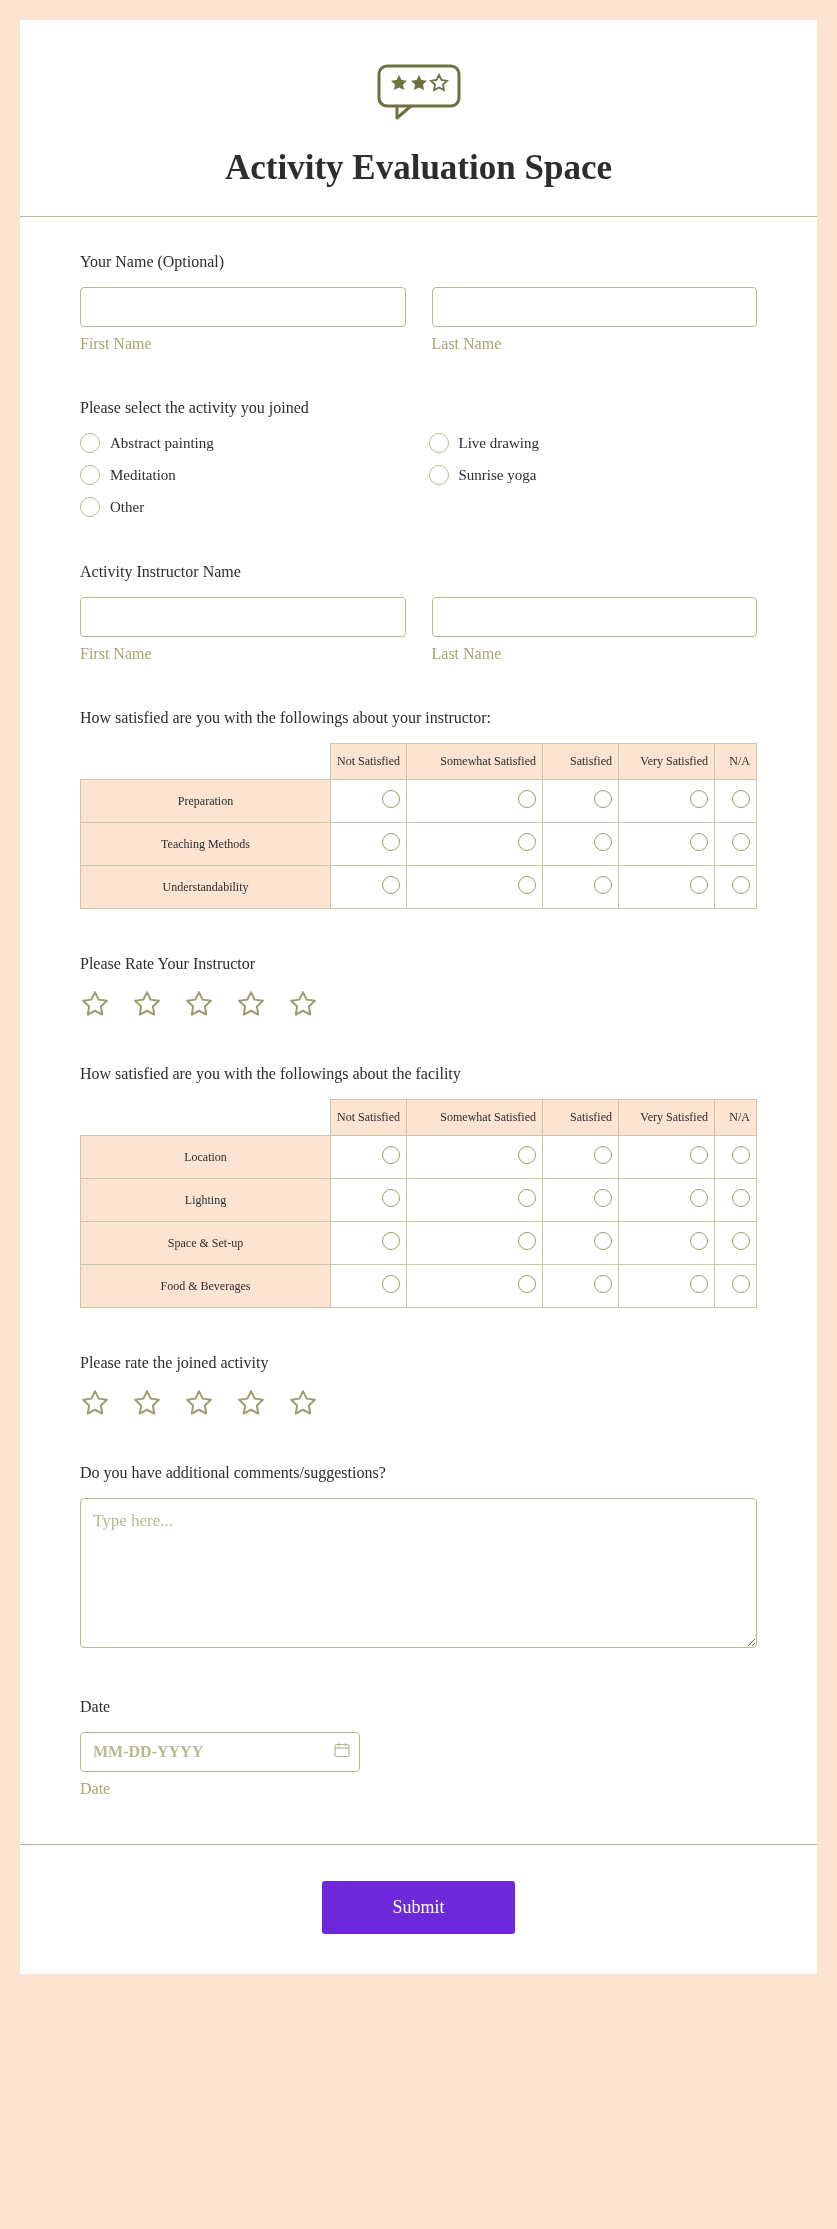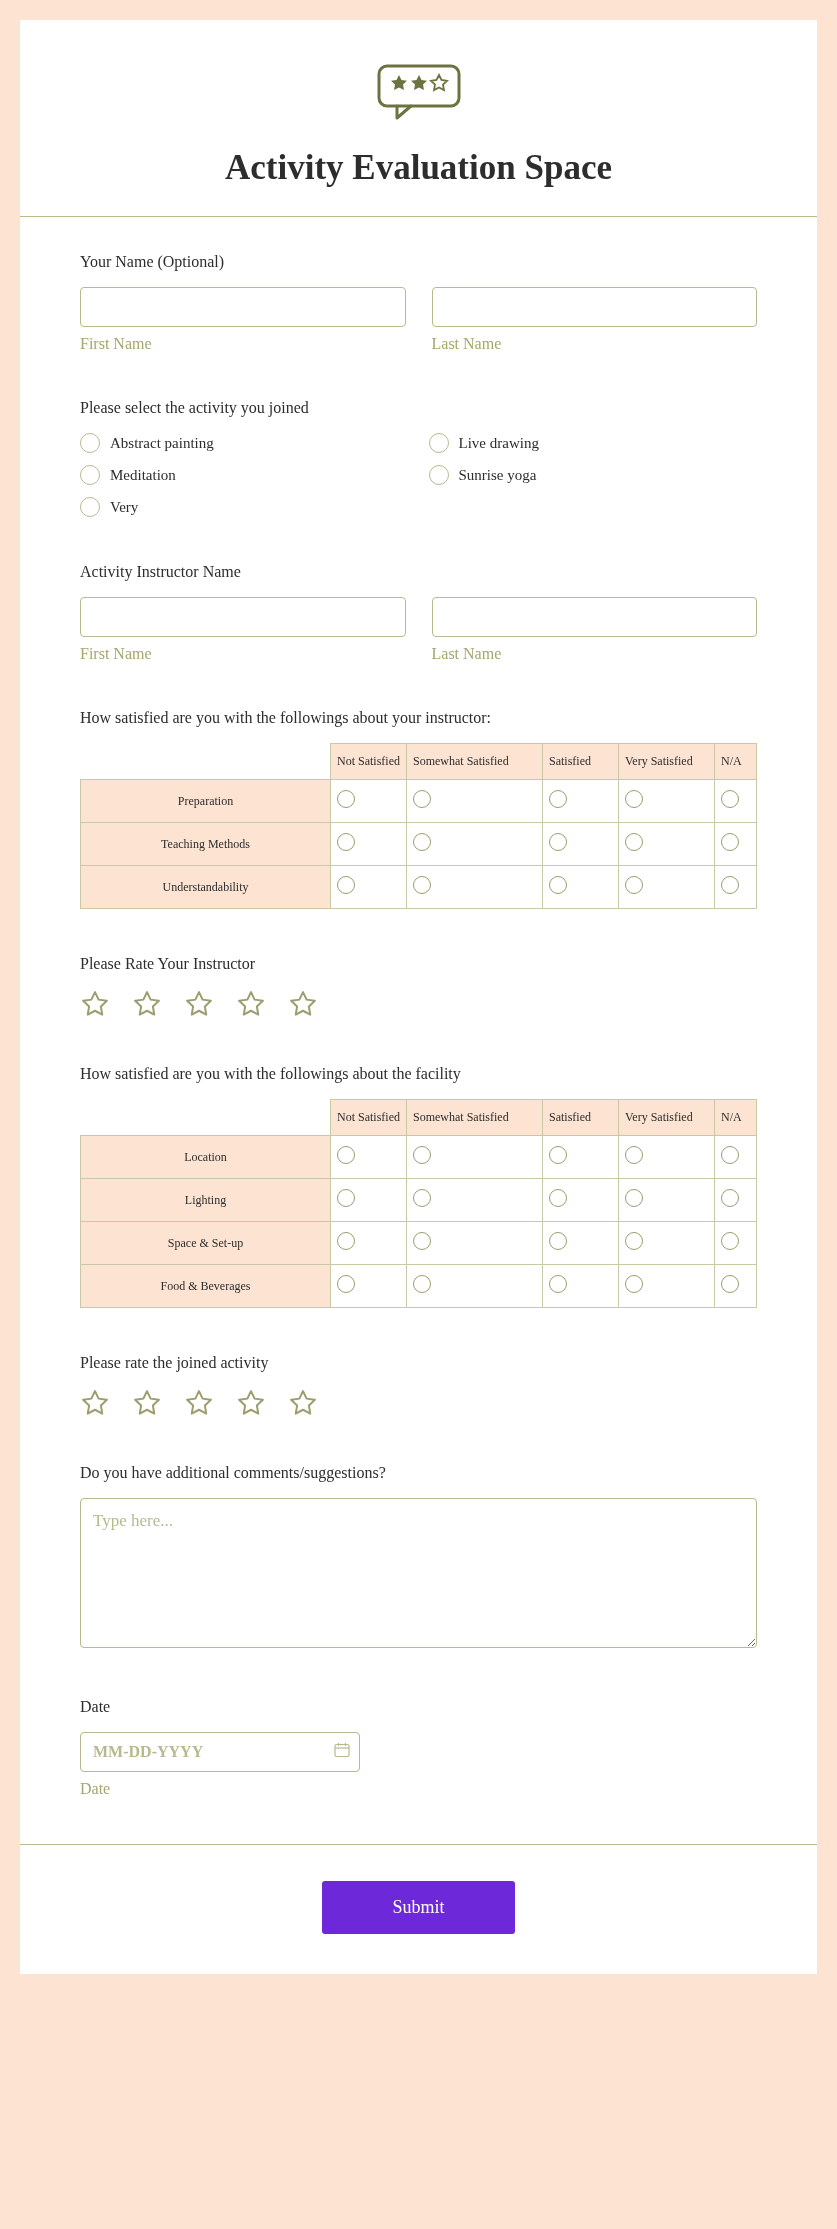--- a/index.html
+++ b/index.html
@@ -85,21 +85,21 @@
     color: #2d2d2d;
   }
   .matrix {
     width: 100%;
     border-collapse: collapse;
     margin-top: 8px;
   }
   .matrix th, .matrix td {
     border: 1px solid #c9c9a8;
     padding: 10px 6px;
-    text-align: left;
+    text-align: right;
     font-size: 12px;
     font-weight: normal;
   }
   .matrix thead th {
     background: #fce3d2;
     color: #2d2d2d;
   }
   .matrix thead th.corner {
     background: #fff;
     border-left: none;
@@ -229,21 +229,21 @@
       <div class="radio-item">
           <span class="radio-circ"></span>
           <span class="radio-label">Meditation</span>
         </div>
       <div class="radio-item">
           <span class="radio-circ"></span>
           <span class="radio-label">Sunrise yoga</span>
         </div>
       <div class="radio-item">
           <span class="radio-circ"></span>
-          <span class="radio-label">Very</span>
+          <span class="radio-label">Other</span>
         </div>
     </div>
   </div>
 
   <div class="section">
     <label class="q-label">Activity Instructor Name</label>
     <div class="name-row">
       <div class="name-col">
         <input type="text" class="text-input" style="">
         <span class="sub-label">First Name</span>

